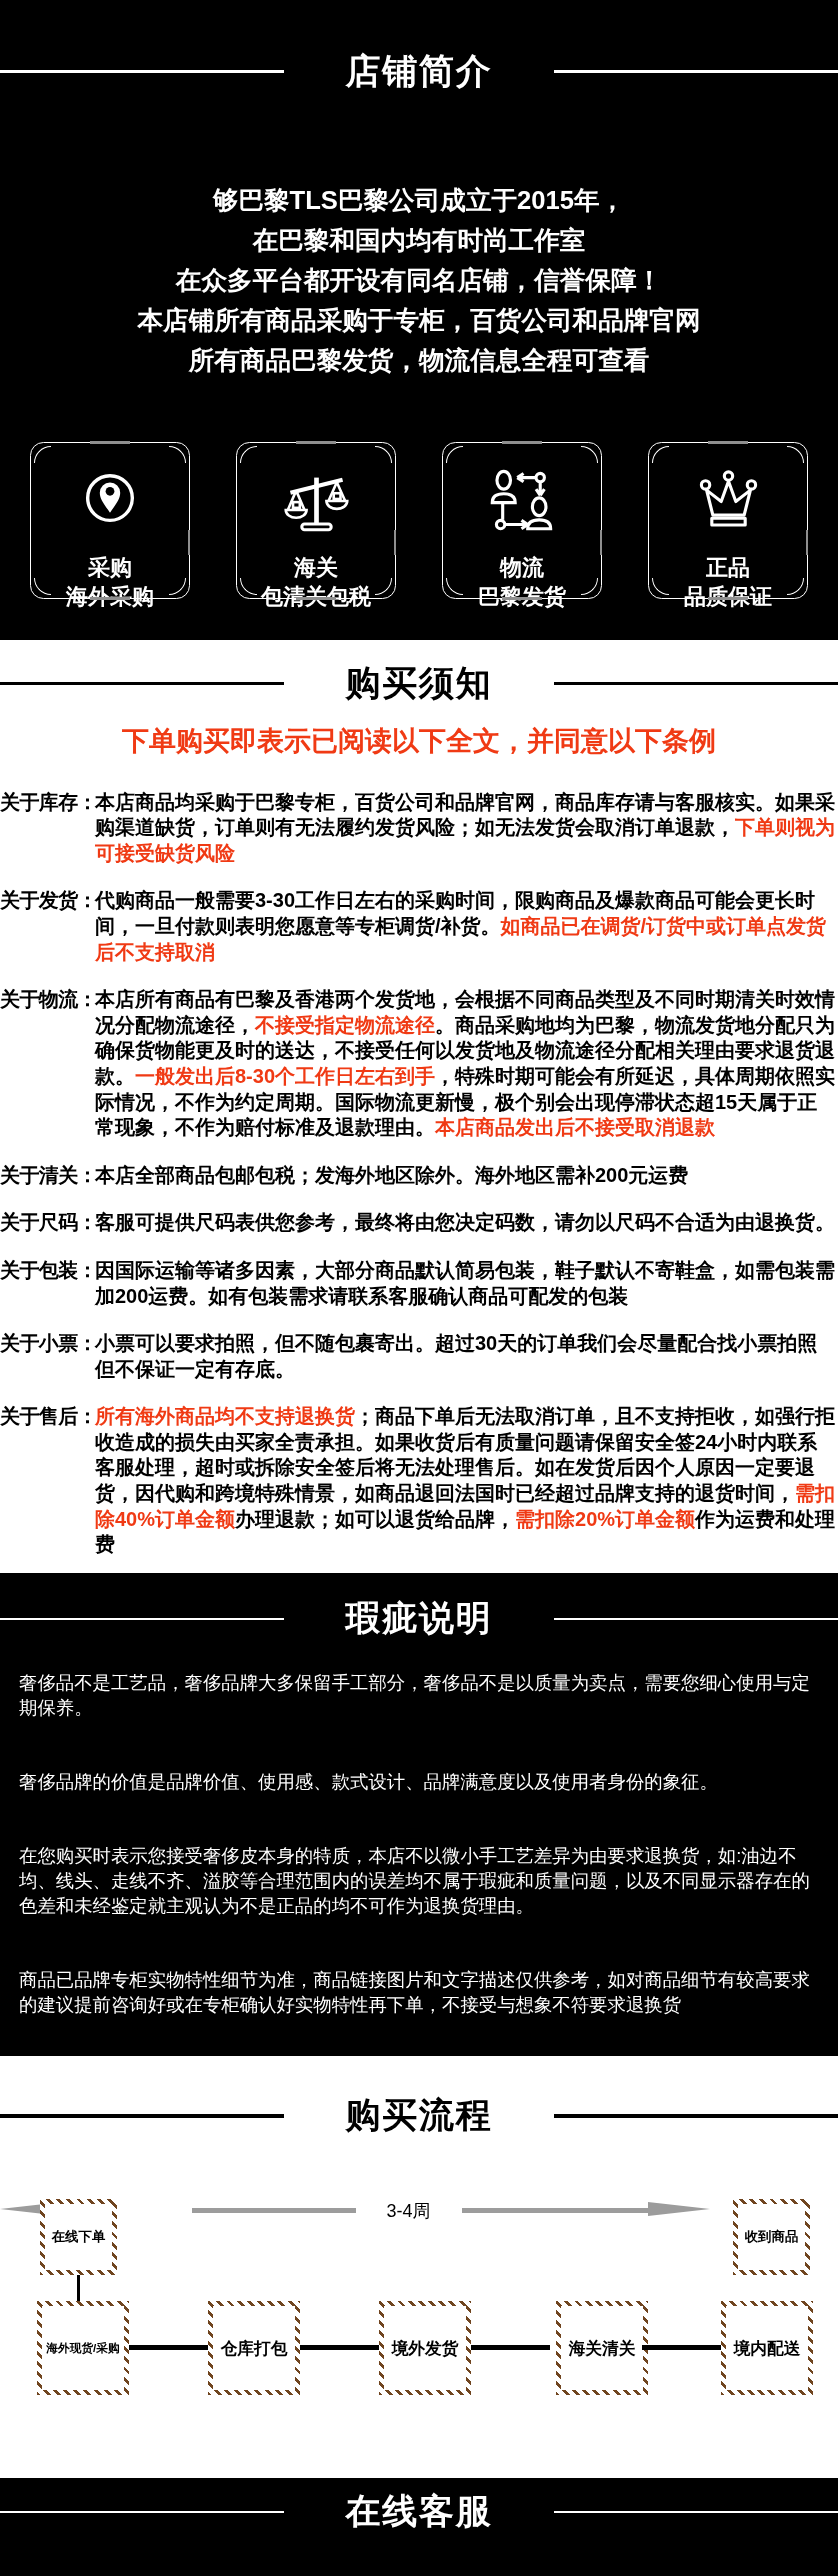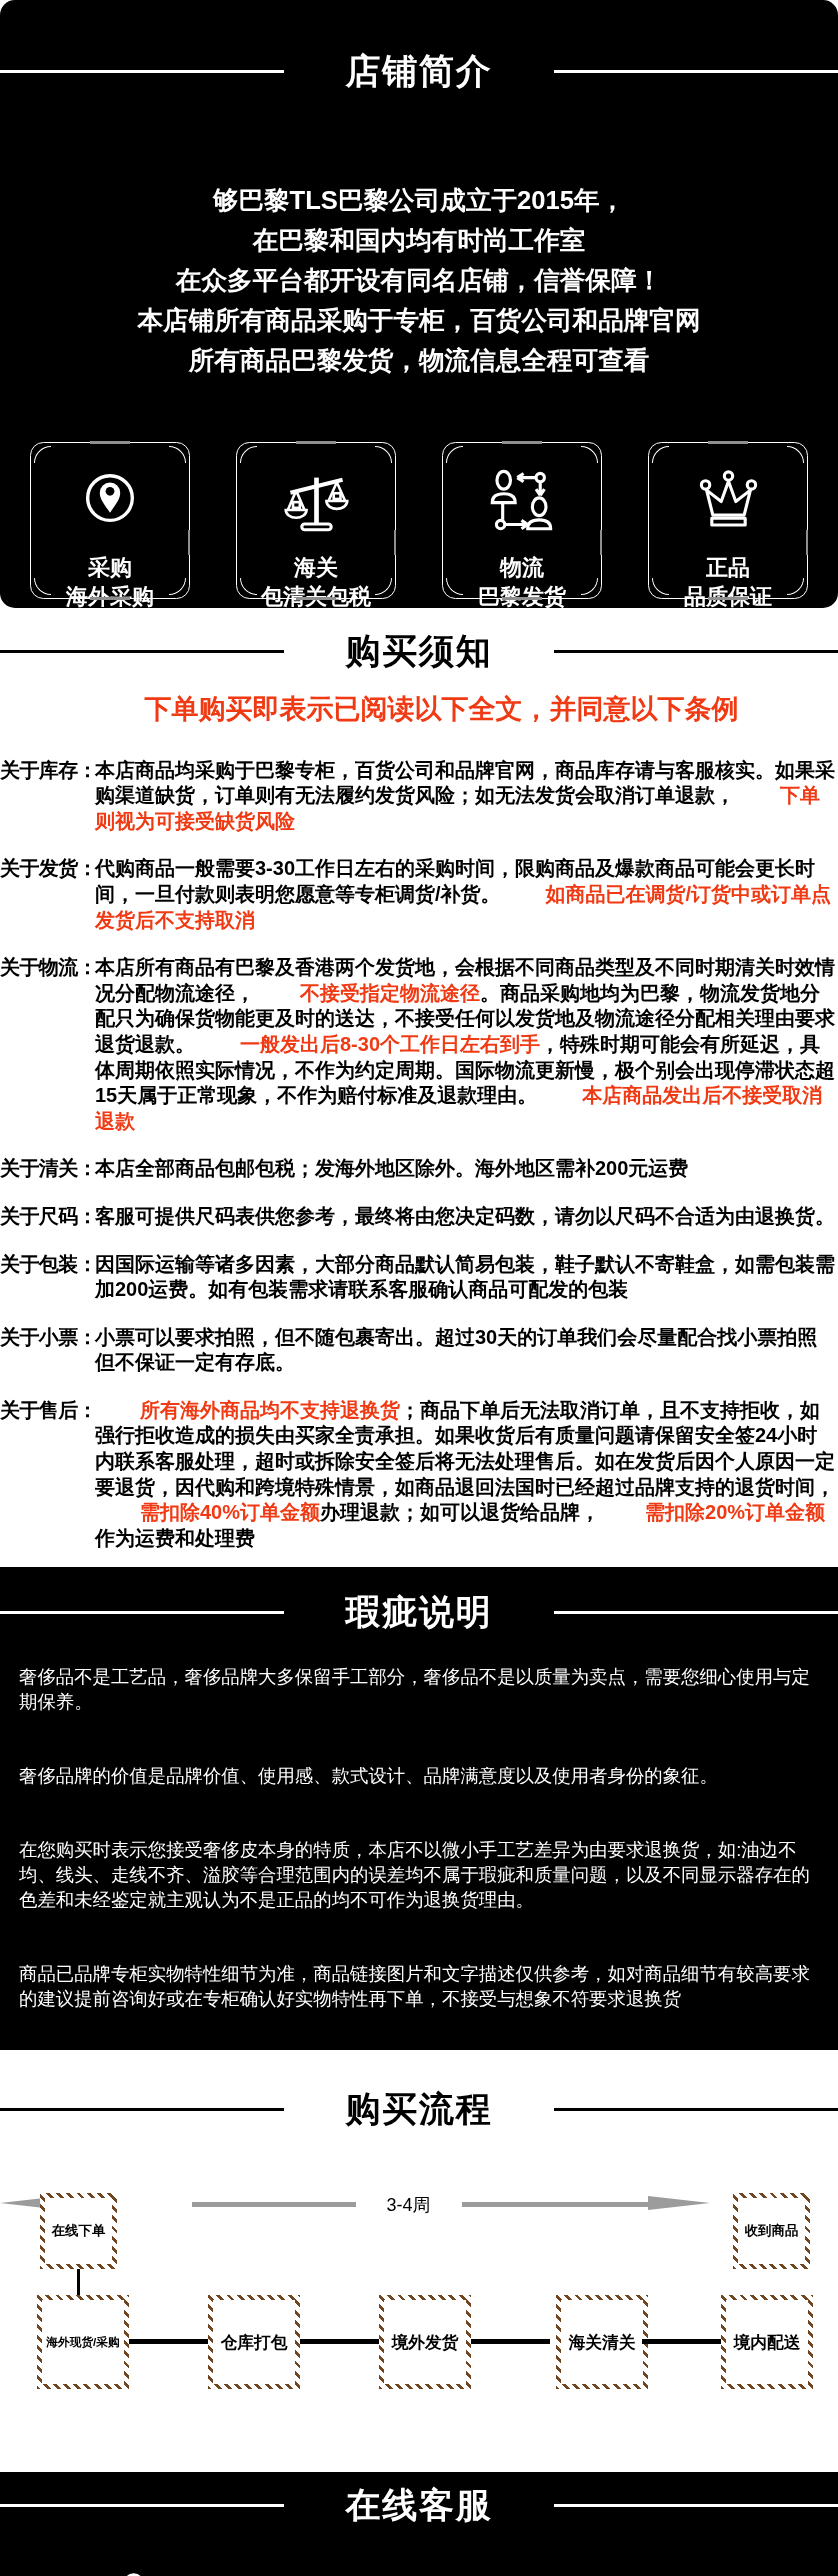--- a/index.html
+++ b/index.html
@@ -8,40 +8,40 @@
   .sec-black{background:#000;color:#fff;}
   .sec-white{background:#fff;color:#000;}
 
   
   .titlebar{display:flex;align-items:center;}
   .titlebar .tline{flex:1;height:2.2px;background:#fff;}
   .sec-white .titlebar .tline{height:3.3px;background:#000;}
   .sec-title{margin:0 62px;font-size:35px;font-weight:700;letter-spacing:1.7px;white-space:nowrap;}
 
   
-  .sec-intro{padding-top:48px;padding-bottom:9px;border-radius:15px;}
+  .sec-intro{padding-top:48px;padding-bottom:41px;}
   .intro-lines{margin-top:85px;text-align:center;font-size:25.6px;line-height:40px;font-weight:600;}
   .features{display:flex;justify-content:center;gap:46px;margin-top:62px;}
   .fbox{position:relative;width:160px;height:157px;border:1.1px solid #fff;border-radius:13.4px;box-sizing:border-box;}
   .fc{position:absolute;width:16.7px;height:16.7px;pointer-events:none;}
   .fc.tl{top:2.8px;left:2.8px;border-top:1.1px solid #fff;border-left:1.1px solid #fff;border-top-left-radius:100%;}
   .fc.tr{top:2.8px;right:2.8px;border-top:1.1px solid #fff;border-right:1.1px solid #fff;border-top-right-radius:100%;}
   .fc.bl{bottom:2.8px;left:2.8px;border-bottom:1.1px solid #fff;border-left:1.1px solid #fff;border-bottom-left-radius:100%;}
   .fc.br{bottom:2.8px;right:2.8px;border-bottom:1.1px solid #fff;border-right:1.1px solid #fff;border-bottom-right-radius:100%;}
   .tick{position:absolute;background:#8f8f8f;}
   .tick.top{top:-1.7px;left:50%;transform:translateX(-50%);width:40px;height:2.8px;}
   .tick.bottom{bottom:-1.7px;left:50%;transform:translateX(-50%);width:40px;height:2.8px;}
   .tick.right{right:-1.1px;top:56%;width:2.2px;height:25.6px;}
   .ficon{height:73px;margin-top:20px;display:flex;align-items:center;justify-content:center;}
   .flabel{margin-top:17px;text-align:center;font-size:22px;line-height:29px;font-weight:600;}
 
   
   .sec-notice{padding:20px 0 15.6px 0;}
   .notice-sub{margin-top:15.6px;text-align:center;font-size:27px;font-weight:700;}
-  .red{color:#f03a14;margin-left:45px;}
+  .red{color:#f03a14;}
   .notice-items{margin-top:31px;}
   .nitem{position:relative;padding-left:95px;padding-right:2.2px;font-size:20px;line-height:25.6px;
          font-weight:600;margin-bottom:22px;word-break:break-all;}
   .nitem:last-child{margin-bottom:0;}
   .nlabel{position:absolute;left:0;top:0;width:95px;letter-spacing:-0.6px;white-space:nowrap;}
 
   
   .sec-defects{padding:22px 0 39px 0;}
   .defect-paras{margin-top:28px;padding:0 19px;font-size:18.4px;line-height:25px;font-weight:500;word-break:break-all;}
   .defect-paras p{margin:0 0 49px 0;}

